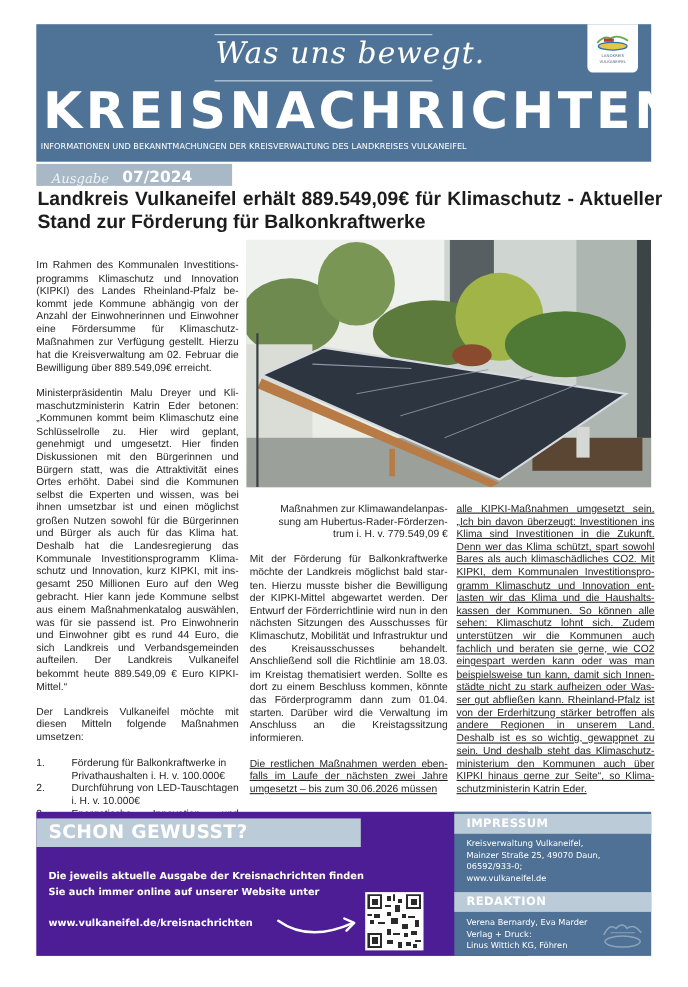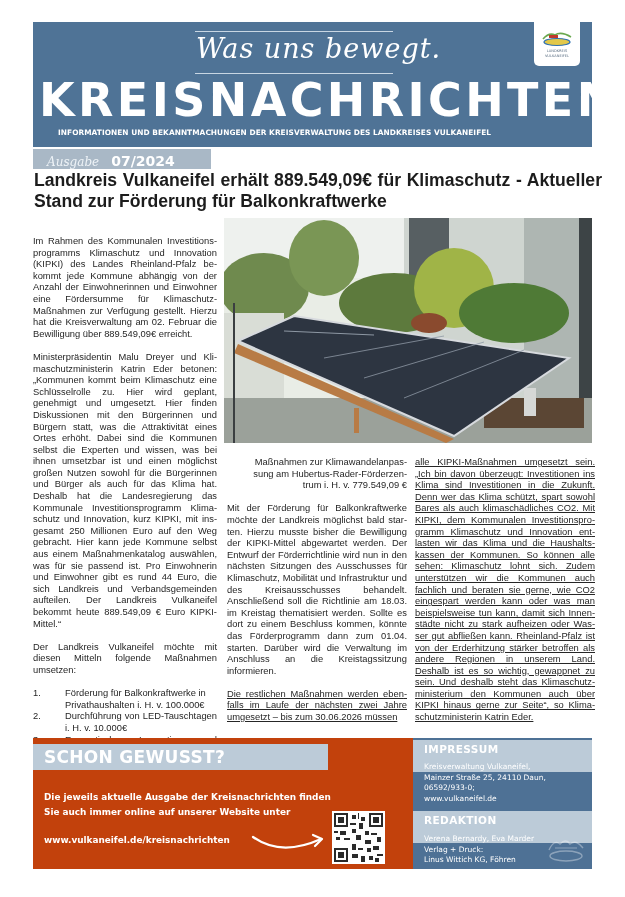--- a/index.html
+++ b/index.html
@@ -19,22 +19,22 @@
     font-family: "DejaVu Serif", serif; font-style: italic; font-size: 27px;
     color: #ffffff; letter-spacing: 1px; padding-left: 12px;
   }
   .masthead .title {
     position: absolute; left: 6px; top: 54px; width: 548px;
     font-family: "DejaVu Sans", sans-serif; font-weight: bold;
     font-size: 46px; line-height: 48px; color: #ffffff; letter-spacing: 3.4px;
     white-space: nowrap;
   }
   .masthead .subtitle {
-    position: absolute; left: 25px; top: 106px;
-    font-family: "DejaVu Sans", sans-serif; font-weight: bold;
+    position: absolute; left: 4px; top: 106px;
+    font-family: "DejaVu Sans", sans-serif; font-weight: normal;
     font-size: 7.4px; color: #ffffff; letter-spacing: 0.05px; white-space: nowrap;
   }
   .logo-badge {
     position: absolute; right: 12px; top: 0; width: 46px; height: 44px;
     background: #ffffff; border-radius: 0 0 5px 5px;
     display: flex; flex-direction: column; align-items: center; justify-content: center;
   }
   .logo-badge svg { width: 32px; height: 18px; }
   .logo-badge .lg-txt {
     font-family: "DejaVu Sans", sans-serif; font-size: 3.6px; color: #5a6e82;
@@ -79,21 +79,21 @@
   .cont-item { padding-left: 16px; margin-bottom: 11.6px; }
 
   .photo {
     position: absolute; left: 224px; top: 218px; width: 368px; height: 225px; overflow: hidden;
     background: linear-gradient(180deg, #e7ece6 0%, #d6ddd2 40%, #9aa693 100%);
   }
 
   
   .promo {
     position: absolute; left: 33px; top: 738px; width: 447px; height: 131px;
-    background: #c2410c;
+    background: #4c1d95;
   }
   .promo .band {
     position: absolute; left: 0; top: 6px; width: 295px; height: 26px; background: #bccbd8;
   }
   .promo .promo-title {
     position: absolute; left: 11px; top: 9px;
     font-family: "DejaVu Sans", sans-serif; font-weight: bold; font-size: 17px; color: #ffffff;
     letter-spacing: 0.3px;
   }
   .promo .promo-text {
@@ -109,21 +109,21 @@
   .promo .qr {
     position: absolute; left: 299px; top: 73px; width: 53px; height: 53px; background: #ffffff; padding: 2px;
   }
   .promo .qr svg { width: 49px; height: 49px; display: block; }
   .promo .logo-badge { right: 15px; top: 0; width: 48px; height: 45px; }
 
   .impressum {
     position: absolute; left: 413px; top: 738px; width: 179px; height: 131px; background: #4e7195;
   }
   .impressum .ihead {
-    position: absolute; left: 0; width: 179px; height: 32px; background: #bccbd8;
+    position: absolute; left: 0; width: 179px; height: 18px; background: #bccbd8;
     font-family: "DejaVu Sans", sans-serif; font-weight: bold; font-size: 10.5px; color: #ffffff;
     padding-left: 11px; line-height: 18px; letter-spacing: 0.4px;
   }
   .impressum .ihead.h1 { top: 2px; }
   .impressum .ihead.h2 { top: 73px; }
   .impressum .ibody {
     position: absolute; left: 11px; width: 165px;
     font-family: "DejaVu Sans", sans-serif; font-size: 7.5px; line-height: 10.5px; color: #ffffff;
   }
   .impressum .ibody.b1 { top: 24px; }
@@ -271,21 +271,21 @@
           <rect x="21" y="23" width="2" height="2"></rect>
       </g>
     </svg>
   </div>
 </section>
 
 <aside class="impressum">
   <div class="ihead h1">IMPRESSUM</div>
   <div class="ibody b1">
     <div>Kreisverwaltung Vulkaneifel,</div>
-    <div>Mainzer Straße 25, 24110 Daun,</div>
+    <div>Mainzer Straße 25, 49070 Daun,</div>
     <div>06592/933-0;</div>
     <div>www.vulkaneifel.de</div>
   </div>
   <div class="ihead h2">REDAKTION</div>
   <div class="ibody b2">
     <div>Verena Bernardy, Eva Marder</div>
     <div>Verlag + Druck:</div>
     <div>Linus Wittich KG, Föhren</div>
   </div>
   <svg class="watermark" viewBox="0 0 40 28">

